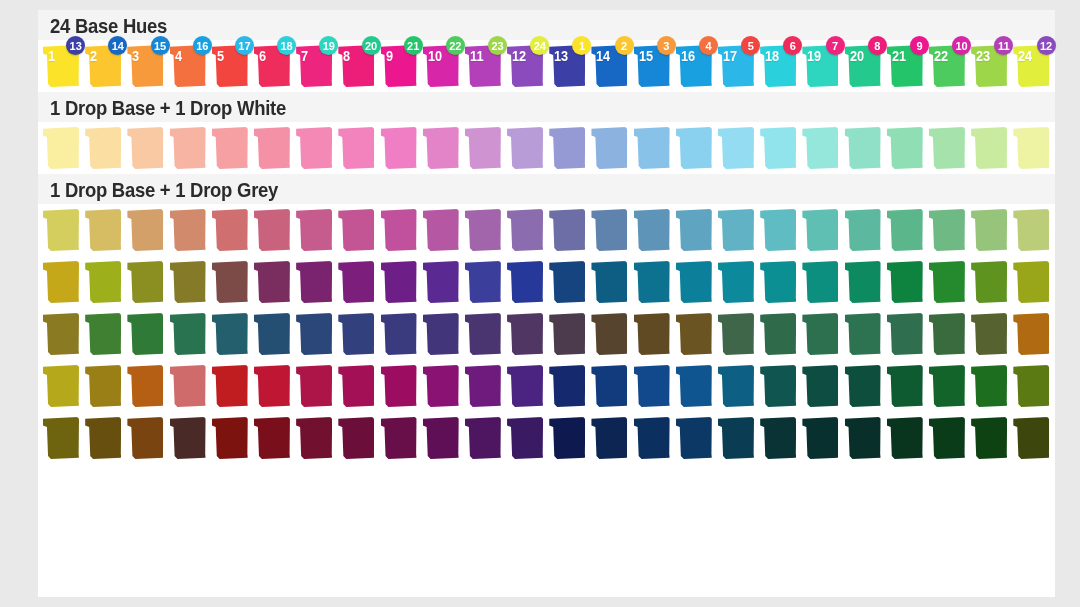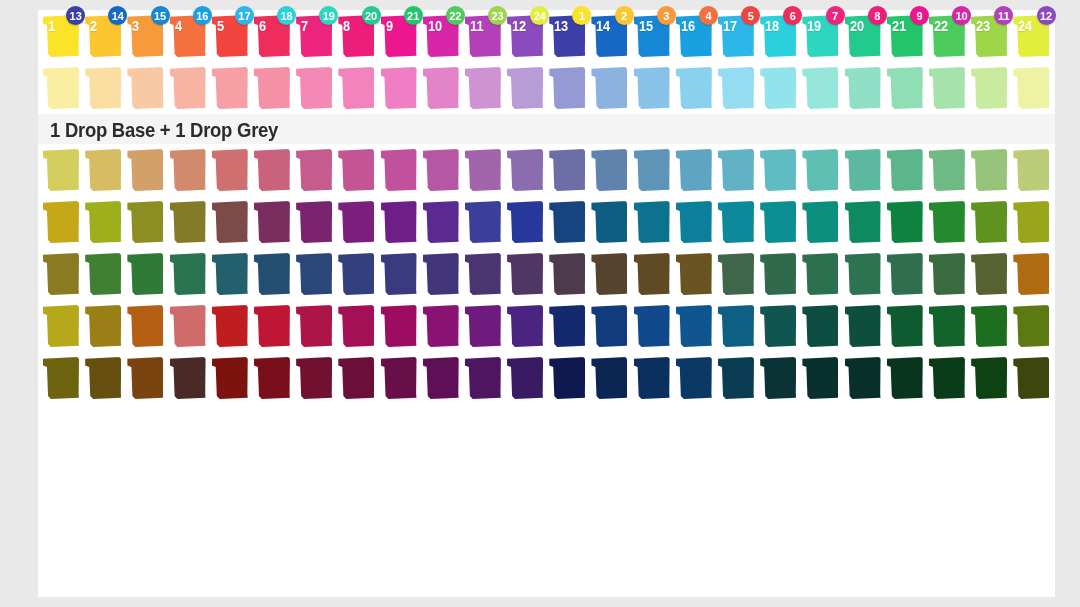--- a/index.html
+++ b/index.html
@@ -79,20 +79,23 @@
     display:flex;align-items:center;justify-content:center;
     box-shadow:0 1px 1.5px rgba(0,0,0,0.18);
     z-index:3;
   }
 </style>
 </head>
 <body>
 
 <div id="chart-card">
     <div class="section">
+      <div class="row-label-strip">
+        <div class="row-label">24 Base Hues</div>
+      </div>
       <div class="swatch-row">
         <div class="swatch-cell">
           <div class="swatch" style="background: rgb(250, 227, 41);"></div>
           <span class="swatch-num">1</span>
           <span class="comp-badge" style="background: rgb(60, 63, 166);">13</span>
         </div>
         <div class="swatch-cell">
           <div class="swatch" style="background: rgb(251, 198, 46);"></div>
           <span class="swatch-num">2</span>
           <span class="comp-badge" style="background: rgb(22, 104, 196);">14</span>
@@ -203,20 +206,23 @@
           <span class="comp-badge" style="background: rgb(179, 64, 184);">11</span>
         </div>
         <div class="swatch-cell">
           <div class="swatch" style="background: rgb(226, 238, 60);"></div>
           <span class="swatch-num">24</span>
           <span class="comp-badge" style="background: rgb(139, 75, 189);">12</span>
         </div>
       </div>
     </div>
     <div class="section">
+      <div class="row-label-strip">
+        <div class="row-label">1 Drop Base + 1 Drop White</div>
+      </div>
       <div class="swatch-row">
         <div class="swatch-cell">
           <div class="swatch" style="background: rgb(250, 238, 160);"></div>
         </div>
         <div class="swatch-cell">
           <div class="swatch" style="background: rgb(251, 223, 162);"></div>
         </div>
         <div class="swatch-cell">
           <div class="swatch" style="background: rgb(249, 201, 163);"></div>
         </div>

